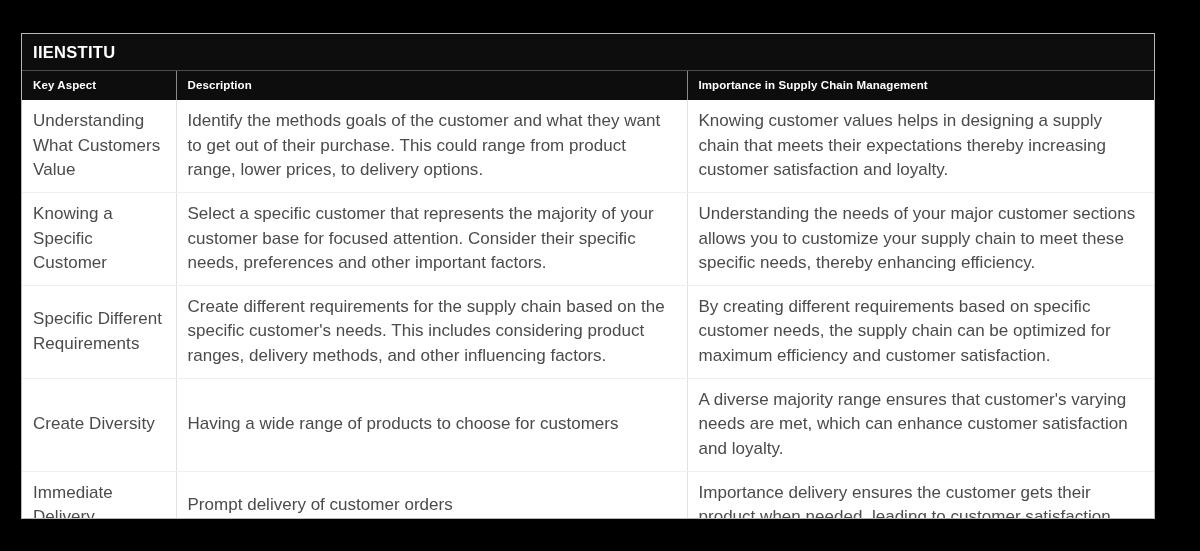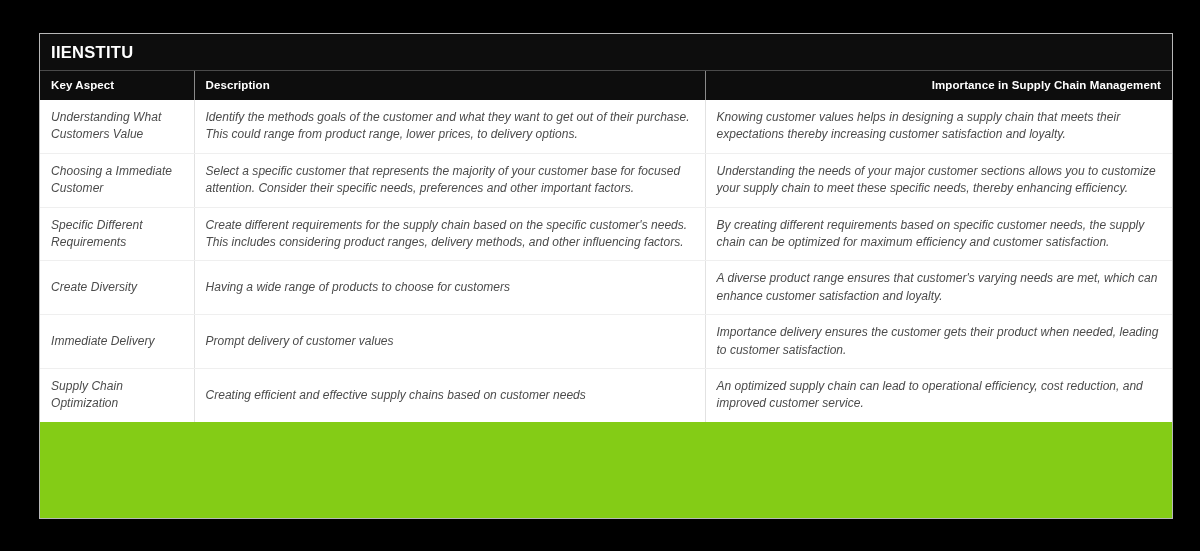--- a/index.html
+++ b/index.html
@@ -16,25 +16,25 @@
   #page {
     position: relative;
     width: 1200px;
     height: 551px;
     background: #000000;
   }
 
   
   .table-card {
     position: absolute;
-    left: 39px;
+    left: 21px;
     top: 33px;
     width: 1134px;
     height: 486px;
-    background: #84cc16;
+    background: #a21caf;
     border: 1px solid #b8b8b8;
     overflow: hidden;
   }
 
   
   .brand-band {
     height: 37px;
     background: #0d0d0d;
     display: flex;
     align-items: center;
@@ -61,32 +61,31 @@
     color: #ffffff;
     font-size: 11.5px;
     font-weight: bold;
     text-align: left;
     padding: 8px 11px 9px 11px;
     height: 28px;
     vertical-align: middle;
     border-right: 1px solid #8a8a8a;
     letter-spacing: 0.1px;
   }
-  table.data-table thead th:last-child { border-right: none; text-align: right; }
+  table.data-table thead th:last-child { border-right: none; }
 
   table.data-table tbody td {
-    font-size: 12px;
+    font-size: 17px;
     color: #4b4b4b;
     line-height: 1.45;
     padding: 9px 11px 9px 11px;
     vertical-align: middle;
     border-bottom: 1px solid #efefef;
     border-right: 1px solid #e2e2e2;
     background: #ffffff;
-    font-style: italic;
   }
   table.data-table tbody td:last-child { border-right: none; }
   table.data-table tbody tr:last-child td { border-bottom: none; }
 
   .col-aspect { width: 154px; }
   .col-desc   { width: 511px; }
   .col-imp    { width: 467px; }
 
   .cell-aspect { letter-spacing: 0.05px; }
   .cell-text   { letter-spacing: 0.02px; }
@@ -117,41 +116,41 @@
       </thead>
       <tbody>
 
         <tr>
           <td class="cell-aspect">Understanding What Customers Value</td>
           <td class="cell-text">Identify the methods goals of the customer and what they want to get out of their purchase. This could range from product range, lower prices, to delivery options.</td>
           <td class="cell-text">Knowing customer values helps in designing a supply chain that meets their expectations thereby increasing customer satisfaction and loyalty.</td>
         </tr>
 
         <tr>
-          <td class="cell-aspect">Choosing a Immediate Customer</td>
+          <td class="cell-aspect">Knowing a Specific Customer</td>
           <td class="cell-text">Select a specific customer that represents the majority of your customer base for focused attention. Consider their specific needs, preferences and other important factors.</td>
           <td class="cell-text">Understanding the needs of your major customer sections allows you to customize your supply chain to meet these specific needs, thereby enhancing efficiency.</td>
         </tr>
 
         <tr>
           <td class="cell-aspect">Specific Different Requirements</td>
           <td class="cell-text">Create different requirements for the supply chain based on the specific customer's needs. This includes considering product ranges, delivery methods, and other influencing factors.</td>
           <td class="cell-text">By creating different requirements based on specific customer needs, the supply chain can be optimized for maximum efficiency and customer satisfaction.</td>
         </tr>
 
         <tr>
           <td class="cell-aspect">Create Diversity</td>
           <td class="cell-text">Having a wide range of products to choose for customers</td>
-          <td class="cell-text">A diverse product range ensures that customer's varying needs are met, which can enhance customer satisfaction and loyalty.</td>
+          <td class="cell-text">A diverse majority range ensures that customer's varying needs are met, which can enhance customer satisfaction and loyalty.</td>
         </tr>
 
 
         <tr>
           <td class="cell-aspect">Immediate Delivery</td>
-          <td class="cell-text">Prompt delivery of customer values</td>
+          <td class="cell-text">Prompt delivery of customer orders</td>
           <td class="cell-text">Importance delivery ensures the customer gets their product when needed, leading to customer satisfaction.</td>
         </tr>
 
 
 
         <tr>
           <td class="cell-aspect">Supply Chain Optimization</td>
           <td class="cell-text">Creating efficient and effective supply chains based on customer needs</td>
           <td class="cell-text">An optimized supply chain can lead to operational efficiency, cost reduction, and improved customer service.</td>
         </tr>

